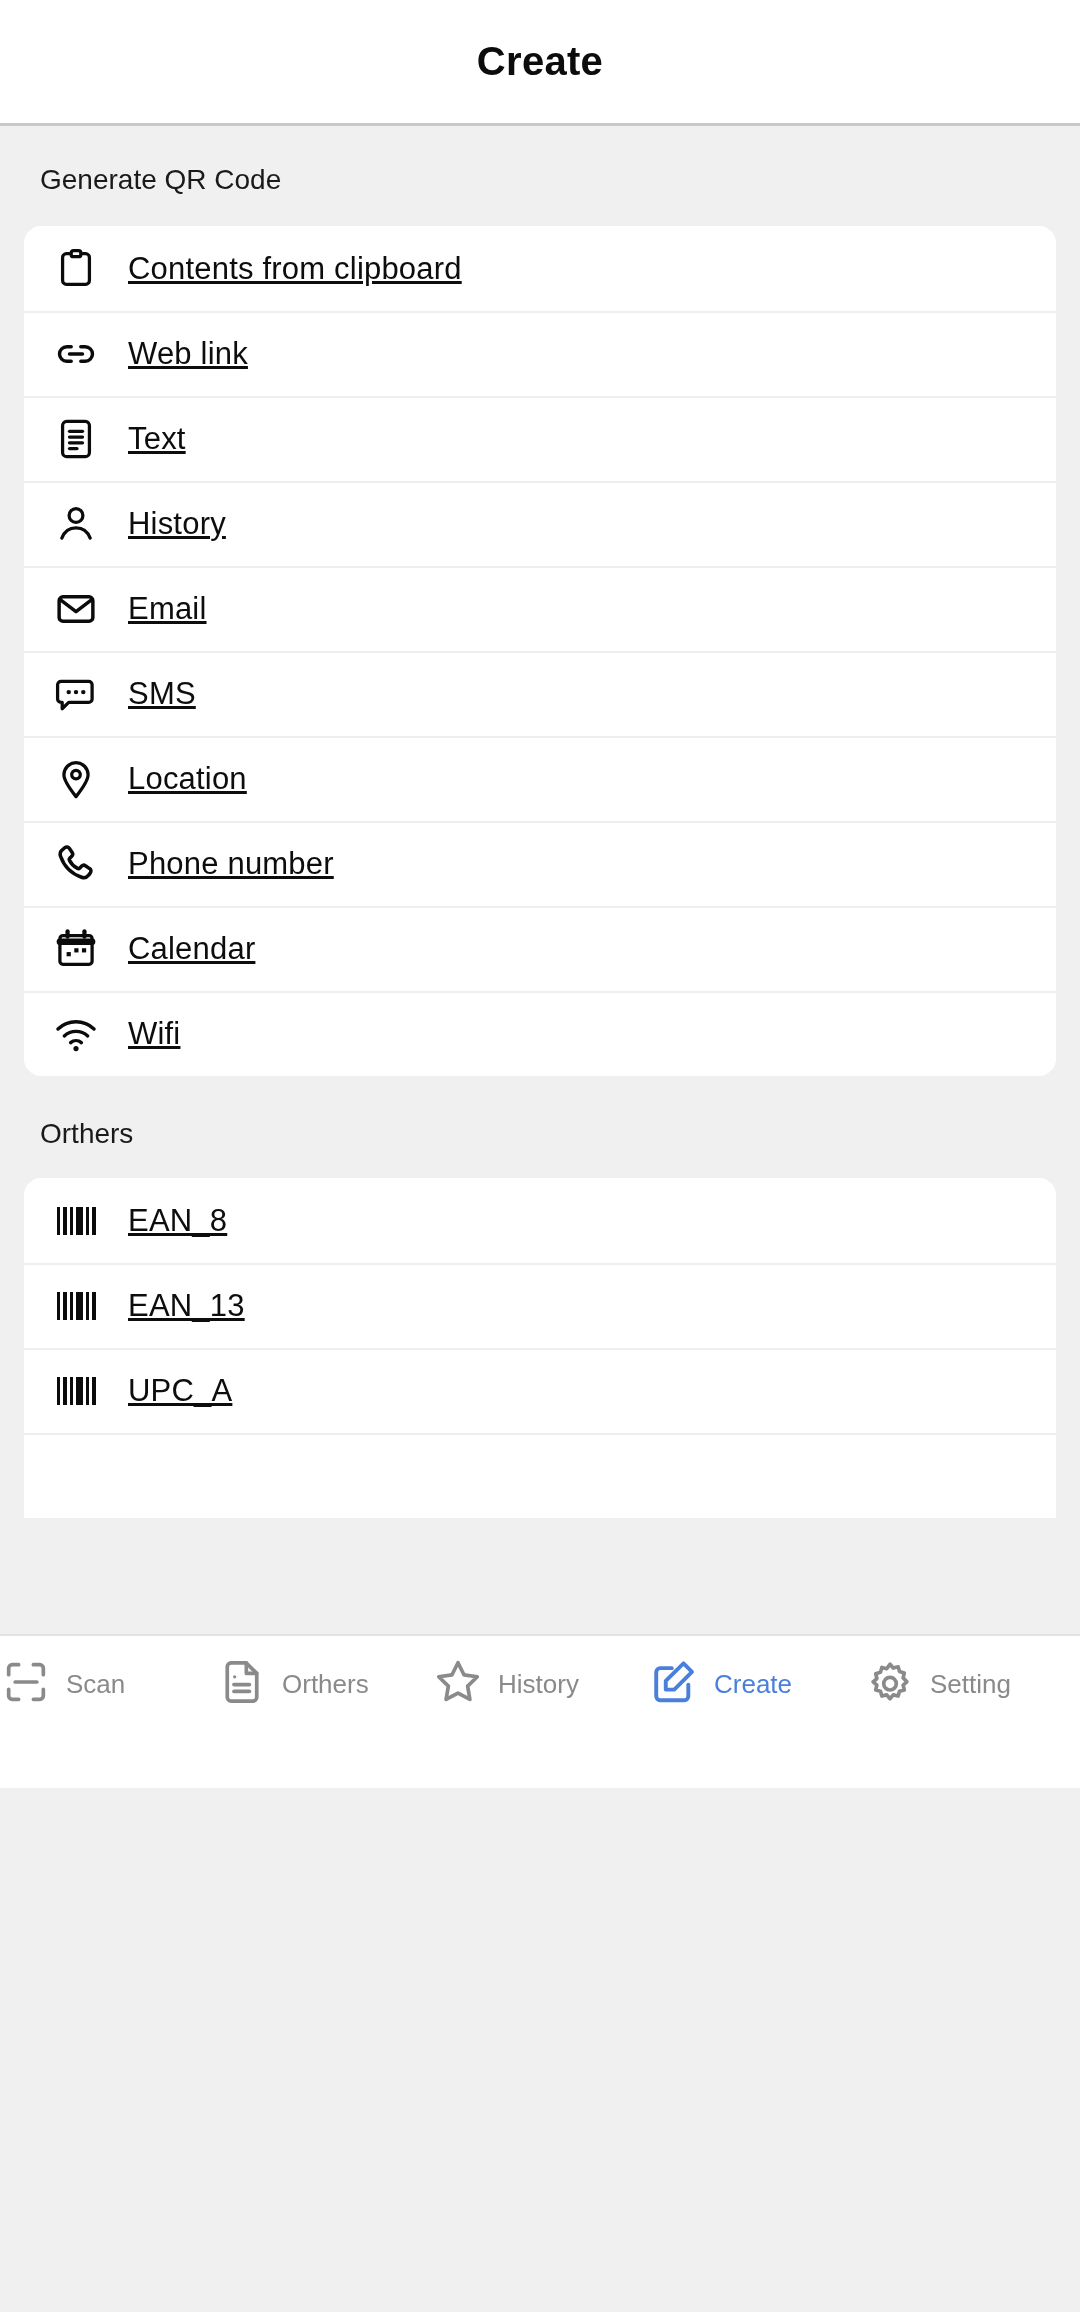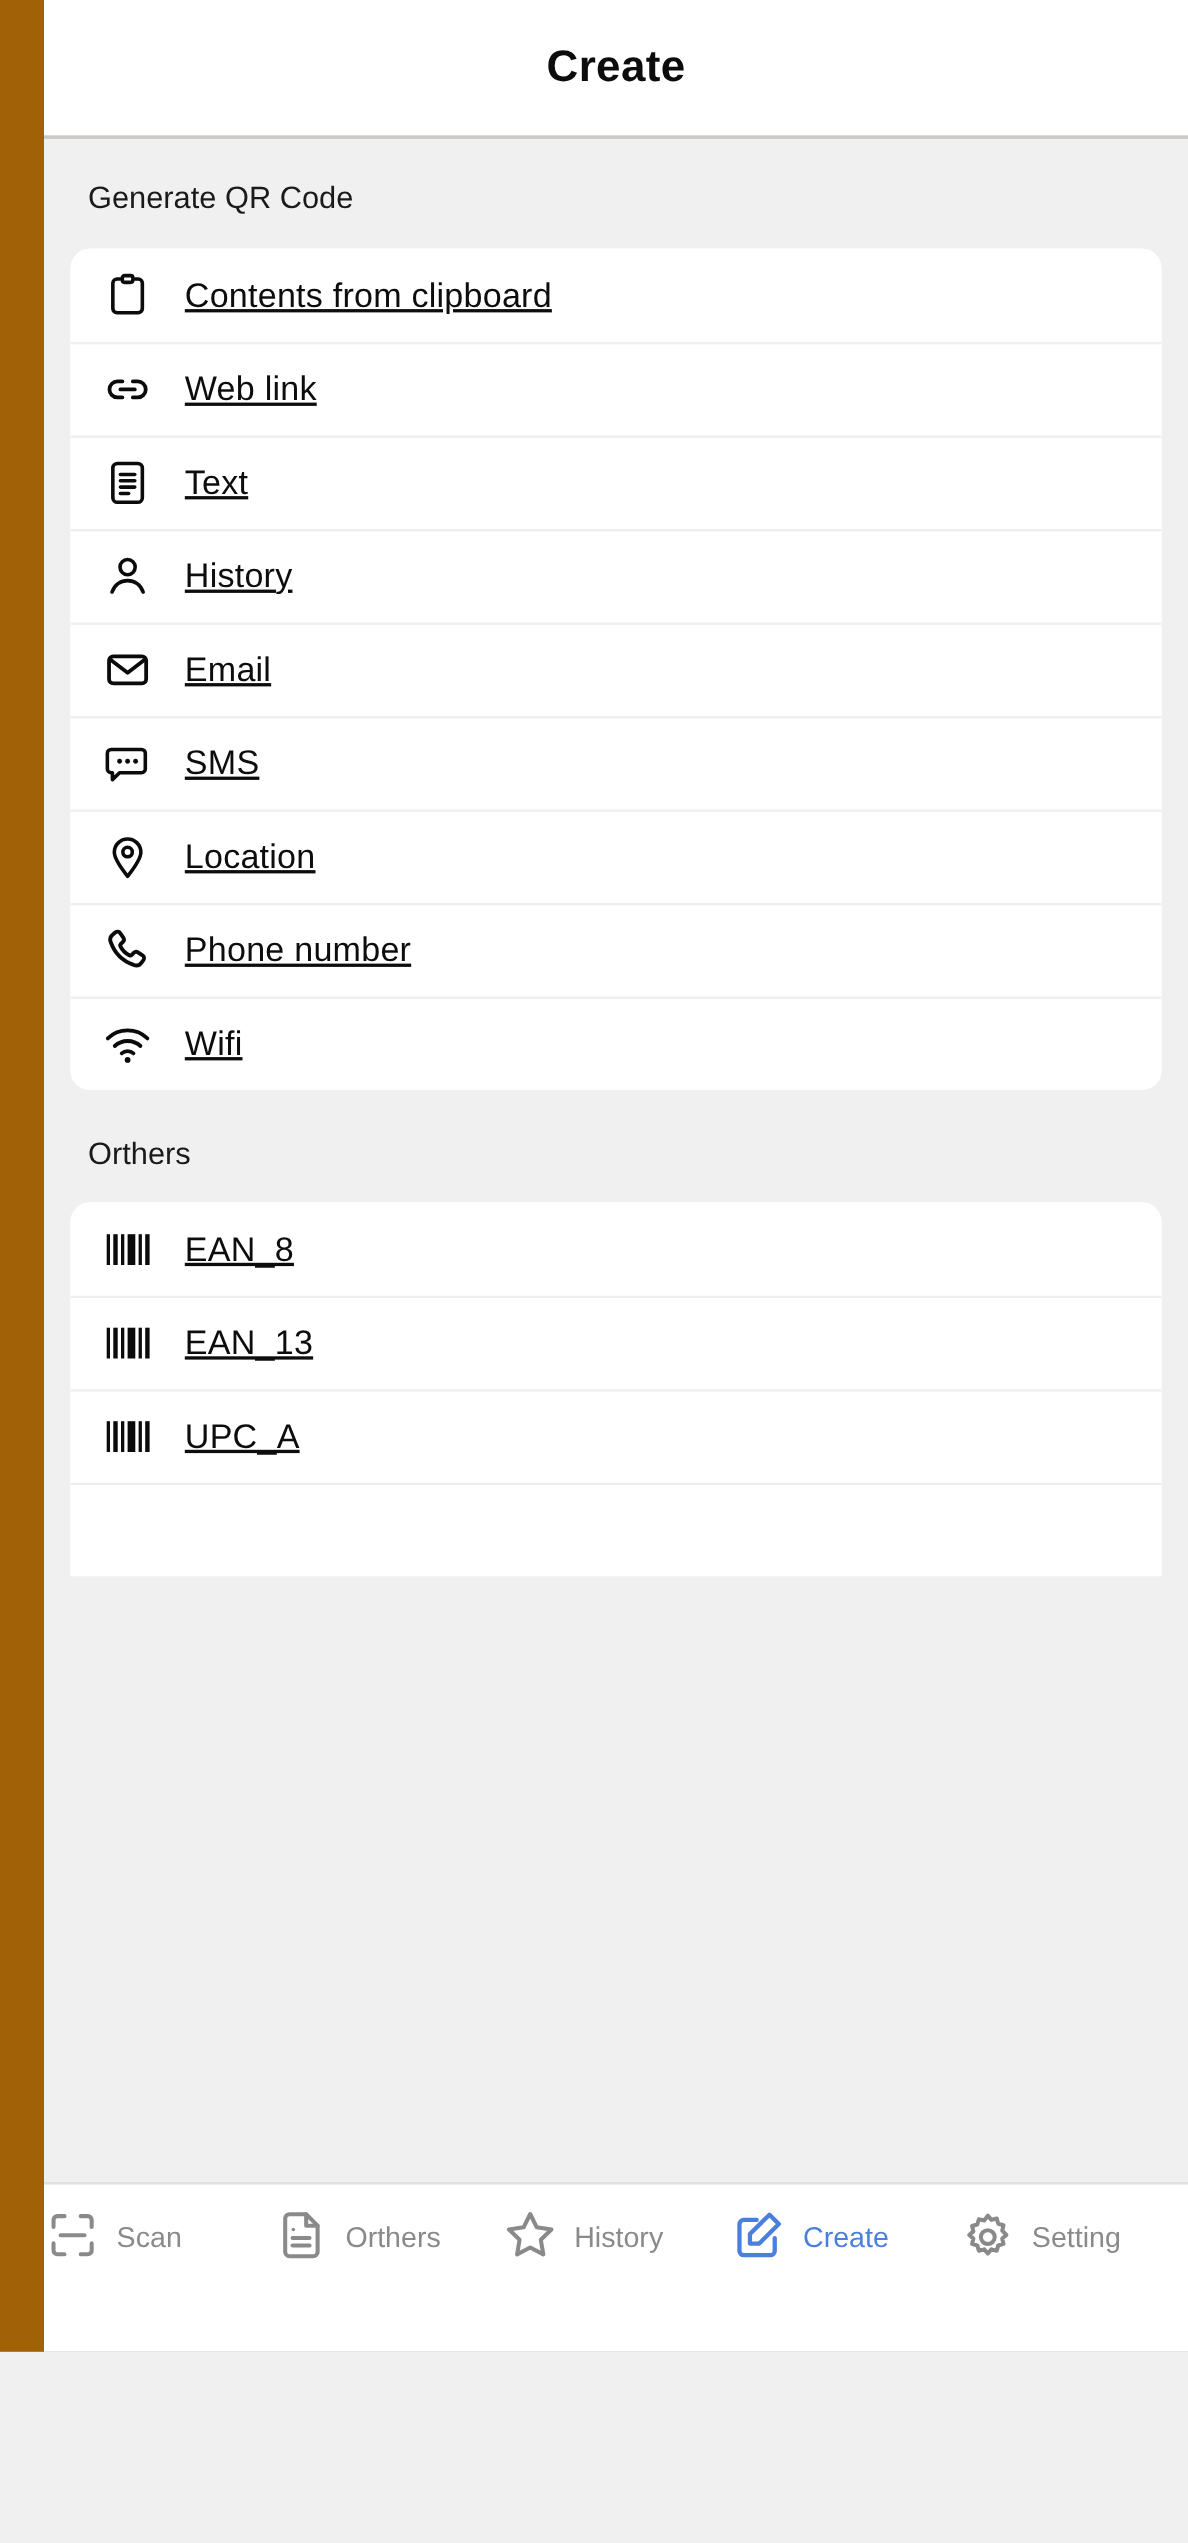--- a/index.html
+++ b/index.html
@@ -4,24 +4,23 @@
 <style>
   * { box-sizing: border-box; margin: 0; padding: 0; }
   html, body {
     width: 1080px; height: 2312px;
     font-family: "Liberation Sans", sans-serif;
     background: #f0f0f0;
     overflow: hidden;
   }
   .phone {
     position: relative;
-    width: 1080px; height: 2138px;
+    width: 1080px; height: 1788px;
     display: flex; flex-direction: column;
-    background: #a16207;
-    padding-left: 40px;
+    background: #fef9c3;
   }
 
   
   .header {
     height: 126px;
     background: #ffffff;
     display: flex; align-items: center; justify-content: center;
     border-bottom: 3px solid #c9c9c9;
     flex: 0 0 auto;
     position: relative;
@@ -214,20 +213,34 @@
 
       <div class="row">
         <span class="row-icon">
           <svg width="46" height="46" viewBox="0 0 24 24" fill="none" stroke="currentColor" stroke-width="1.85" stroke-linecap="round" stroke-linejoin="round">
             <path d="M6.3 3.4c.7-.5 1.7-.4 2.2.4l1.5 2.2c.4.6.3 1.4-.2 1.9l-1 1c-.3.3-.4.8-.2 1.2.9 1.8 2.4 3.3 4.2 4.2.4.2.9.1 1.2-.2l1-1c.5-.5 1.3-.6 1.9-.2l2.2 1.5c.8.5.9 1.5.4 2.2l-1 1.3c-.8 1.1-2.3 1.5-3.6 1A17.6 17.6 0 0 1 4 8.1c-.5-1.3-.1-2.8 1-3.6z"></path>
           </svg>
         </span>
         <span class="row-label">Phone number</span>
       </div>
 
+      <div class="row">
+        <span class="row-icon">
+          <svg width="46" height="46" viewBox="0 0 24 24" fill="none" stroke="currentColor" stroke-width="1.7" stroke-linecap="round" stroke-linejoin="round">
+            <rect x="3.6" y="5" width="16.8" height="15" rx="1.6"></rect>
+            <path d="M3.6 8.2h16.8" stroke-width="3.4"></path>
+            <line x1="7.6" y1="2.8" x2="7.6" y2="5.6" stroke-width="2.2"></line>
+            <line x1="16.4" y1="2.8" x2="16.4" y2="5.6" stroke-width="2.2"></line>
+            <rect x="7.1" y="13.6" width="2.2" height="2.2" fill="currentColor" stroke="none"></rect>
+            <rect x="11.1" y="11.6" width="2.2" height="2.2" fill="currentColor" stroke="none"></rect>
+            <rect x="15.1" y="11.6" width="2.2" height="2.2" fill="currentColor" stroke="none"></rect>
+          </svg>
+        </span>
+        <span class="row-label">Calendar</span>
+      </div>
 
       <div class="row">
         <span class="row-icon">
           <svg width="46" height="46" viewBox="0 0 24 24" fill="none" stroke="currentColor" stroke-width="1.8" stroke-linecap="round">
             <path d="M2.6 9.4a13.6 13.6 0 0 1 18.8 0"></path>
             <path d="M5.9 13a9 9 0 0 1 12.2 0"></path>
             <path d="M9.2 16.5a4.3 4.3 0 0 1 5.6 0"></path>
             <circle cx="12" cy="19.6" r="1.35" fill="currentColor" stroke="none"></circle>
           </svg>
         </span>

